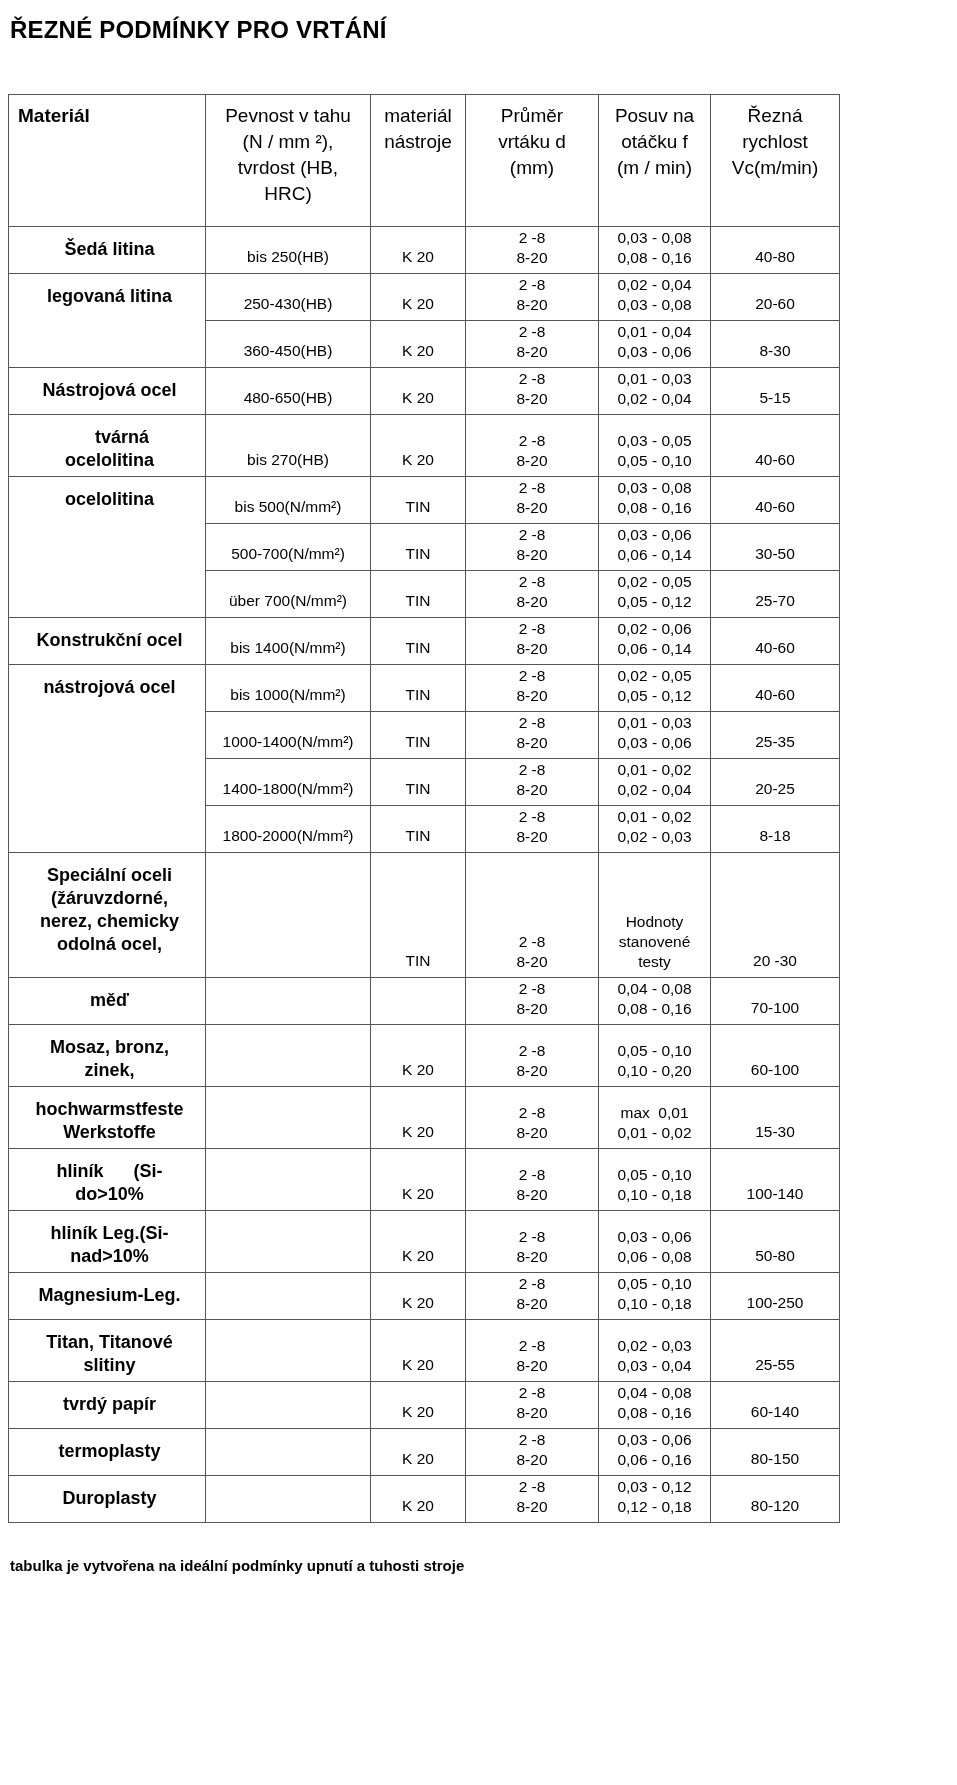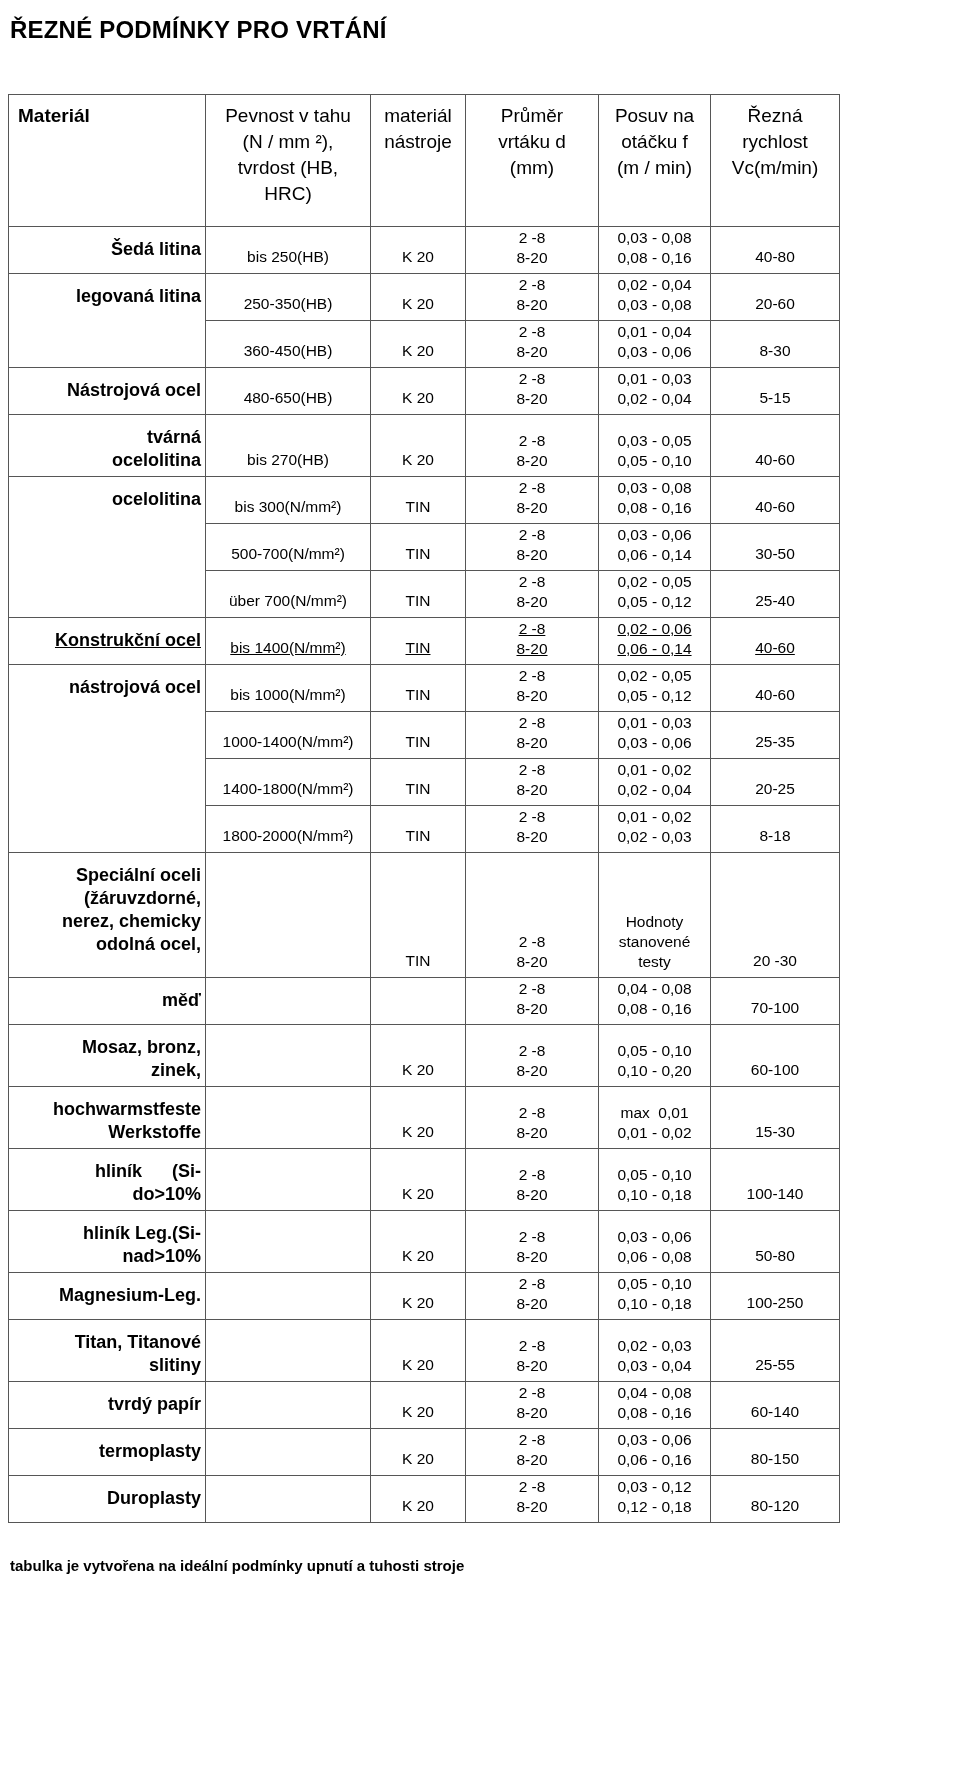--- a/index.html
+++ b/index.html
@@ -44,21 +44,21 @@
   thead th.mat-h {
     text-align: left;
     padding-left: 9px;
     font-weight: bold;
   }
   td.mat {
     font-weight: bold;
     font-size: 18px;
     line-height: 23px;
     vertical-align: top;
-    text-align: right;
+    text-align: center;
     padding: 11px 4px 4px 9px;
     white-space: pre-wrap;
   }
   td.cell {
     font-size: 15.5px;
     line-height: 20px;
   }
   td.strength, td.tool, td.speed {
     text-align: center;
     vertical-align: bottom;
@@ -119,21 +119,21 @@
           <td class="cell strength">bis 250(HB)</td>
           <td class="cell tool">K 20</td>
           <td class="cell two">2 -8
 8-20</td>
           <td class="cell two">0,03 - 0,08
 0,08 - 0,16</td>
           <td class="cell speed">40-80</td>
         </tr>
         <tr style="height: 47px; padding-left: 12px;">
           <td class="mat" rowspan="2">legovaná litina</td>
-          <td class="cell strength">250-350(HB)</td>
+          <td class="cell strength">250-430(HB)</td>
           <td class="cell tool">K 20</td>
           <td class="cell two">2 -8
 8-20</td>
           <td class="cell two">0,02 - 0,04
 0,03 - 0,08</td>
           <td class="cell speed">20-60</td>
         </tr>
         <tr style="height: 47px;">
           <td class="cell strength">360-450(HB)</td>
           <td class="cell tool">K 20</td>
@@ -159,21 +159,21 @@
           <td class="cell strength">bis 270(HB)</td>
           <td class="cell tool">K 20</td>
           <td class="cell two">2 -8
 8-20</td>
           <td class="cell two">0,03 - 0,05
 0,05 - 0,10</td>
           <td class="cell speed">40-60</td>
         </tr>
         <tr style="height: 47px;">
           <td class="mat" rowspan="3">ocelolitina</td>
-          <td class="cell strength">bis 300(N/mm²)</td>
+          <td class="cell strength">bis 500(N/mm²)</td>
           <td class="cell tool">TIN</td>
           <td class="cell two">2 -8
 8-20</td>
           <td class="cell two">0,03 - 0,08
 0,08 - 0,16</td>
           <td class="cell speed">40-60</td>
         </tr>
         <tr style="height: 47px;">
           <td class="cell strength">500-700(N/mm²)</td>
           <td class="cell tool">TIN</td>
@@ -183,23 +183,23 @@
 0,06 - 0,14</td>
           <td class="cell speed">30-50</td>
         </tr>
         <tr style="height: 47px;">
           <td class="cell strength">über 700(N/mm²)</td>
           <td class="cell tool">TIN</td>
           <td class="cell two">2 -8
 8-20</td>
           <td class="cell two">0,02 - 0,05
 0,05 - 0,12</td>
-          <td class="cell speed">25-40</td>
-        </tr>
-        <tr style="height: 47px; text-decoration: underline;">
+          <td class="cell speed">25-70</td>
+        </tr>
+        <tr style="height: 47px;">
           <td class="mat" rowspan="1">Konstrukční ocel</td>
           <td class="cell strength">bis 1400(N/mm²)</td>
           <td class="cell tool">TIN</td>
           <td class="cell two">2 -8
 8-20</td>
           <td class="cell two">0,02 - 0,06
 0,06 - 0,14</td>
           <td class="cell speed">40-60</td>
         </tr>
         <tr style="height: 47px;">

